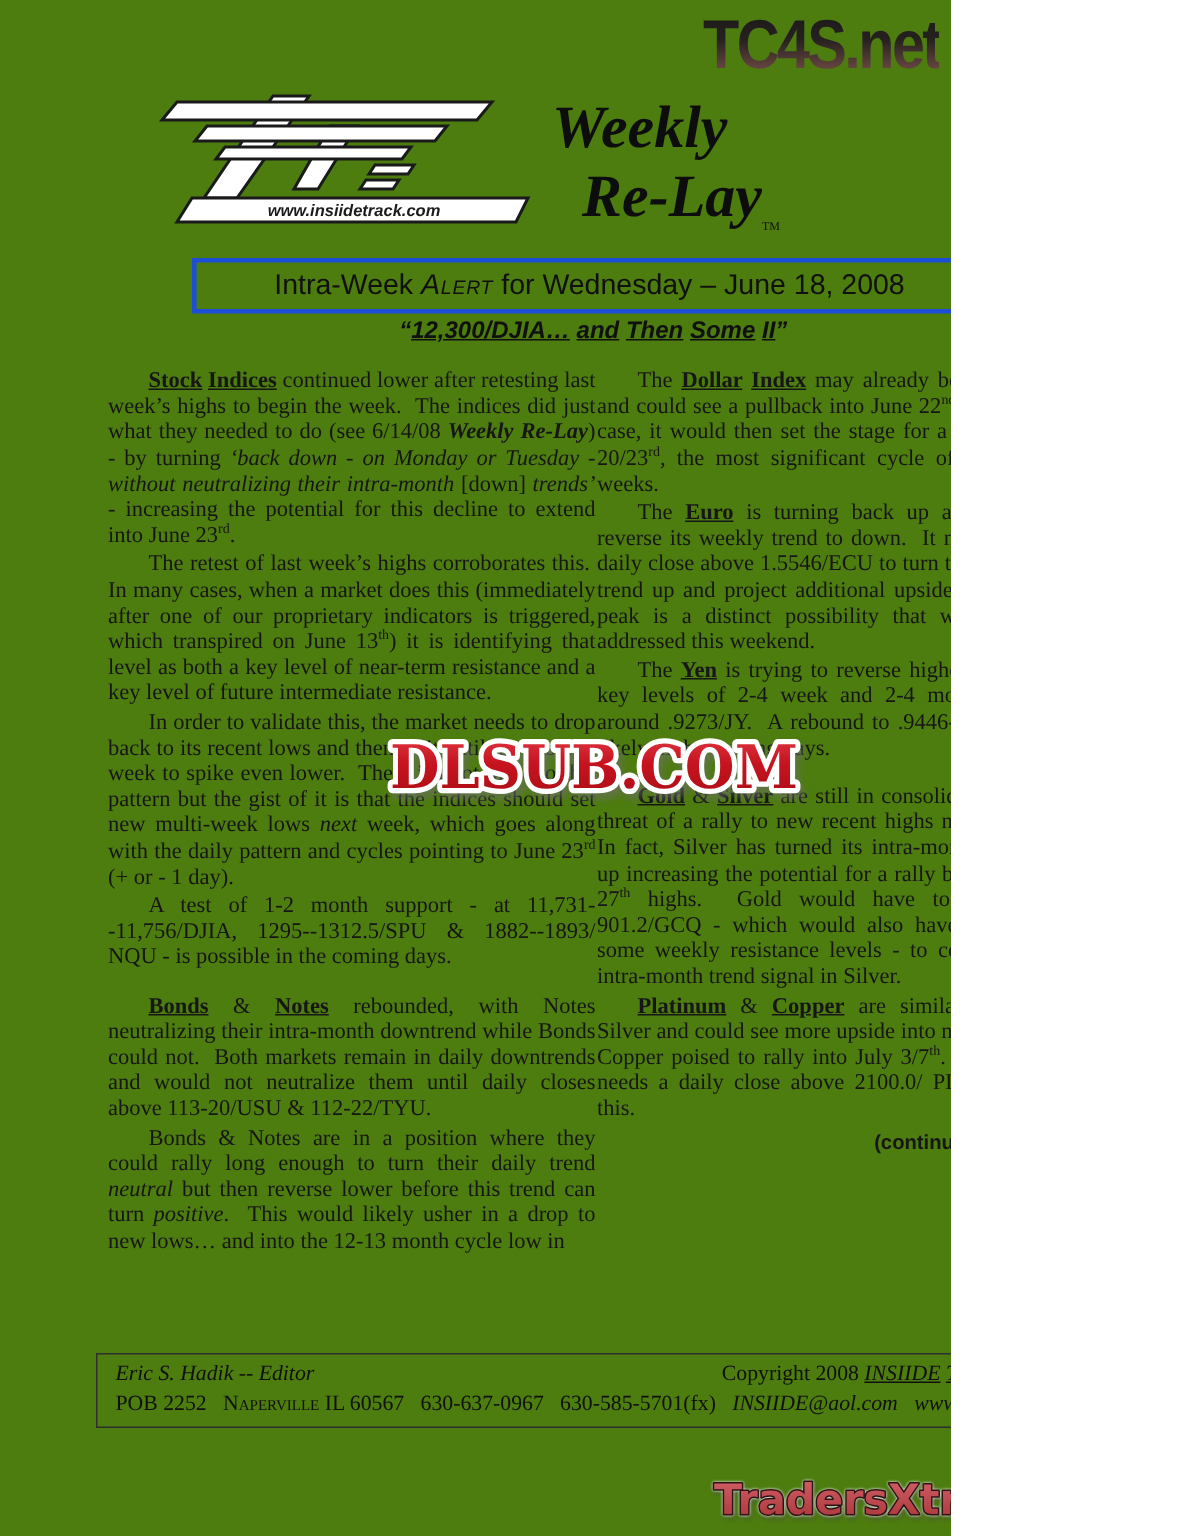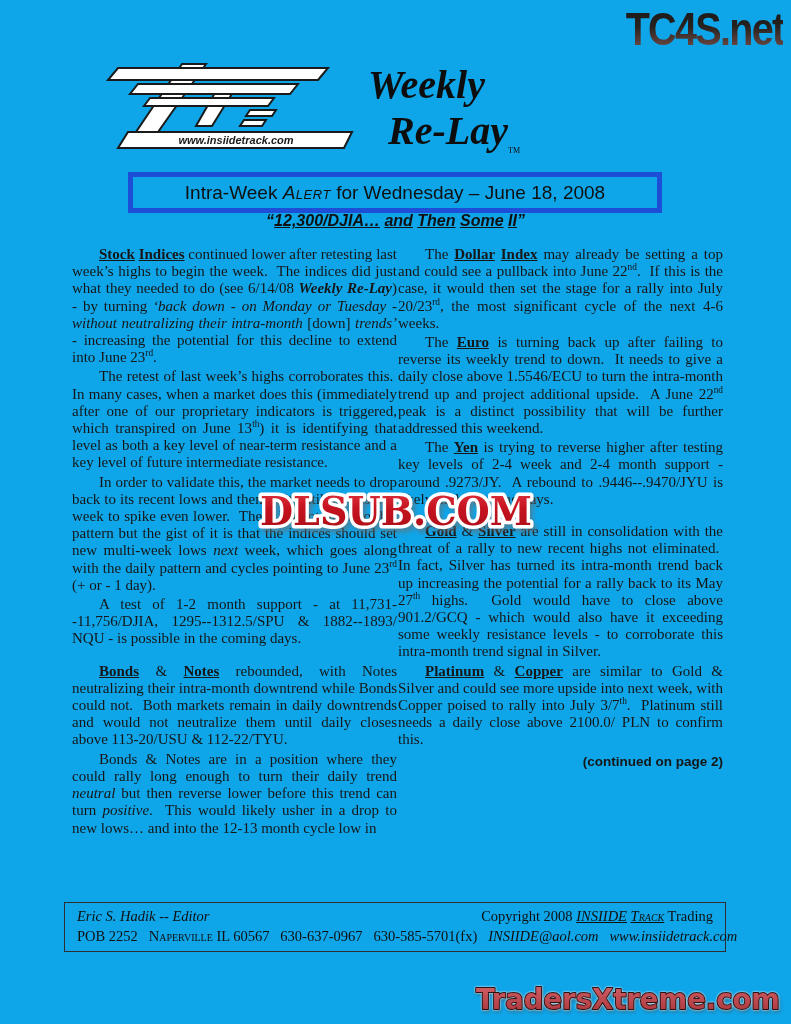--- a/index.html
+++ b/index.html
@@ -1,31 +1,31 @@
 <!DOCTYPE html>
 <html><head>
 <meta charset="utf-8">
 <style>
   html,body{margin:0;padding:0;background:#ffffff;}
-  .page{position:relative;width:791px;height:1024px;background:#0ea5e9;overflow:hidden;
+  .page{position:relative;width:634px;height:1024px;background:#4d7c0f;overflow:hidden;
         font-family:"Liberation Serif",serif;color:#141414;}
 
   
   .tc4s{position:absolute;top:2px;right:8px;
         font-family:"Liberation Sans",sans-serif;font-weight:bold;font-size:46px;
         letter-spacing:-2px;transform:scaleX(.86);transform-origin:right top;
         background:linear-gradient(180deg,#171717 0%,#26211f 45%,#7e534d 95%);
         -webkit-background-clip:text;background-clip:text;color:transparent;}
 
   
   .logo{position:absolute;left:100px;top:58px;}
 
   
   .alert{position:absolute;left:128px;top:172px;width:524px;height:31px;
-         border:5px solid #1d4ed8;display:flex;align-items:center;justify-content:center;
+         border:3px solid #1d4ed8;display:flex;align-items:center;justify-content:center;
          font-family:"Liberation Sans",sans-serif;font-size:19px;color:#101010;white-space:pre;}
   .alert-word{font-style:italic;font-variant:small-caps;letter-spacing:.5px;}
 
   
   .headline{position:absolute;left:0;top:212px;width:791px;text-align:center;
             font-family:"Liberation Sans",sans-serif;font-weight:bold;font-style:italic;
             font-size:16px;color:#101010;}
 
   
   .columns{position:absolute;left:72px;top:246px;width:660px;display:flex;gap:1px;}

